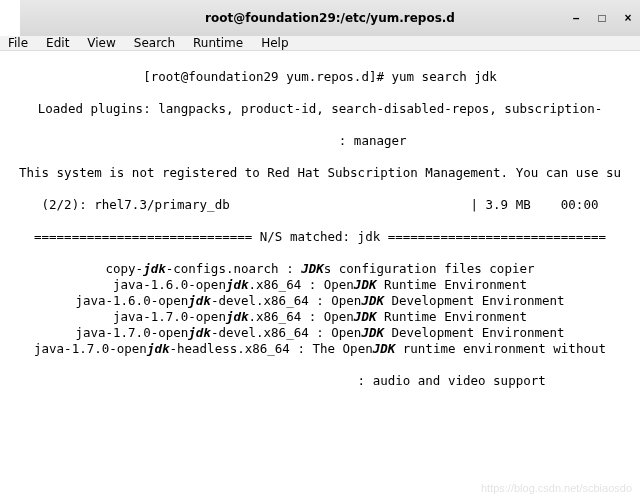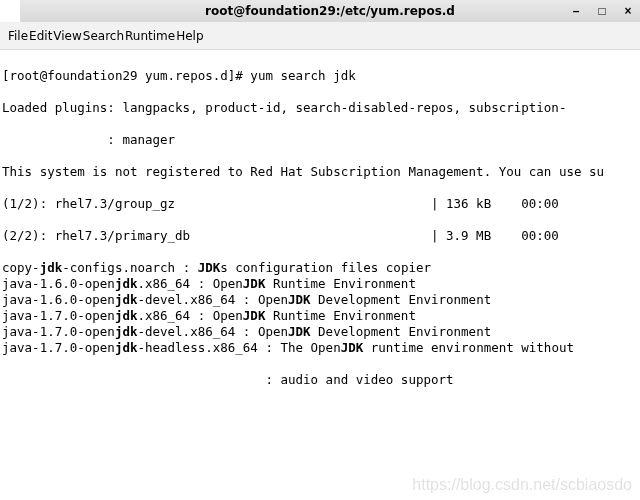--- a/index.html
+++ b/index.html
@@ -6,21 +6,21 @@
 body {
   font-family: "DejaVu Sans Mono", "Liberation Mono", monospace;
   font-size: 12.5px;
   background: #fff;
   color: #000;
   width: 640px;
   height: 500px;
   overflow: hidden;
 }
 .titlebar {
-  height: 22px;
+  height: 36px;
   background: linear-gradient(#e8e8e8, #d8d8d8);
   display: flex;
   align-items: center;
   justify-content: center;
   position: relative;
   font-family: "DejaVu Sans", sans-serif;
   font-size: 12px;
   font-weight: bold;
   margin-left: 20px;
 }
@@ -33,45 +33,45 @@
 .titlebar .ctrl {
   width: 12px;
   height: 12px;
   cursor: pointer;
   display: flex;
   align-items: center;
   justify-content: center;
   font-family: sans-serif;
 }
 .menubar {
-  height: 28px;
+  height: 15px;
   background: #f2f2f2;
   border-bottom: 1px solid #ddd;
   display: flex;
   align-items: center;
   padding: 0 8px;
-  gap: 1px;
+  gap: 18px;
   font-family: "DejaVu Sans", sans-serif;
   font-size: 12px;
 }
 .menubar .menu { cursor: pointer; }
 .terminal {
   padding: 2px 2px;
   line-height: 1.28;
   white-space: pre;
   font-family: "DejaVu Sans Mono", monospace;
   overflow: hidden;
 }
-.line { white-space: pre; }
-b { font-weight: bold; }
+.line { white-space: pre; text-align: center; }
+b { font-weight: bold; font-style: italic; }
 .watermark {
   position: absolute;
   right: 8px;
   bottom: 6px;
-  font-size: 16px;
+  font-size: 11px;
   color: rgba(0,0,0,0.12);
   font-family: sans-serif;
 }
 </style>
 </head>
 <body>
 
 <div class="titlebar">
   <span>root@foundation29:/etc/yum.repos.d</span>
   <div class="controls">
@@ -88,22 +88,22 @@
   <span class="menu">Search</span>
   <span class="menu">Runtime</span>
   <span class="menu">Help</span>
 </div>
 
 <div class="terminal">
 <div class="line"><span>[root@foundation29 yum.repos.d]# </span><span>yum search jdk</span></div>
 <div class="line">Loaded plugins: langpacks, product-id, search-disabled-repos, subscription-</div>
 <div class="line">              : manager</div>
 <div class="line">This system is not registered to Red Hat Subscription Management. You can use su</div>
-<div class="line">(1/2): rhel7.3/group_gz                                  | 136 kB    00:00</div>
 <div class="line">(2/2): rhel7.3/primary_db                                | 3.9 MB    00:00</div>
+<div class="line">============================= N/S matched: jdk =============================</div>
 <div id="pkgs1"><div class="line"><span>copy-</span><b>jdk</b><span>-configs.noarch : </span><b>JDK</b><span>s configuration files copier</span></div><div class="line"><span>java-1.6.0-open</span><b>jdk</b><span>.x86_64 : Open</span><b>JDK</b><span> Runtime Environment</span></div><div class="line"><span>java-1.6.0-open</span><b>jdk</b><span>-devel.x86_64 : Open</span><b>JDK</b><span> Development Environment</span></div><div class="line"><span>java-1.7.0-open</span><b>jdk</b><span>.x86_64 : Open</span><b>JDK</b><span> Runtime Environment</span></div><div class="line"><span>java-1.7.0-open</span><b>jdk</b><span>-devel.x86_64 : Open</span><b>JDK</b><span> Development Environment</span></div><div class="line"><span>java-1.7.0-open</span><b>jdk</b><span>-headless.x86_64 : The Open</span><b>JDK</b><span> runtime environment without</span></div></div>
 <div class="line">                                   : audio and video support</div>
 
 
 
 
 
 
 
 </div>

